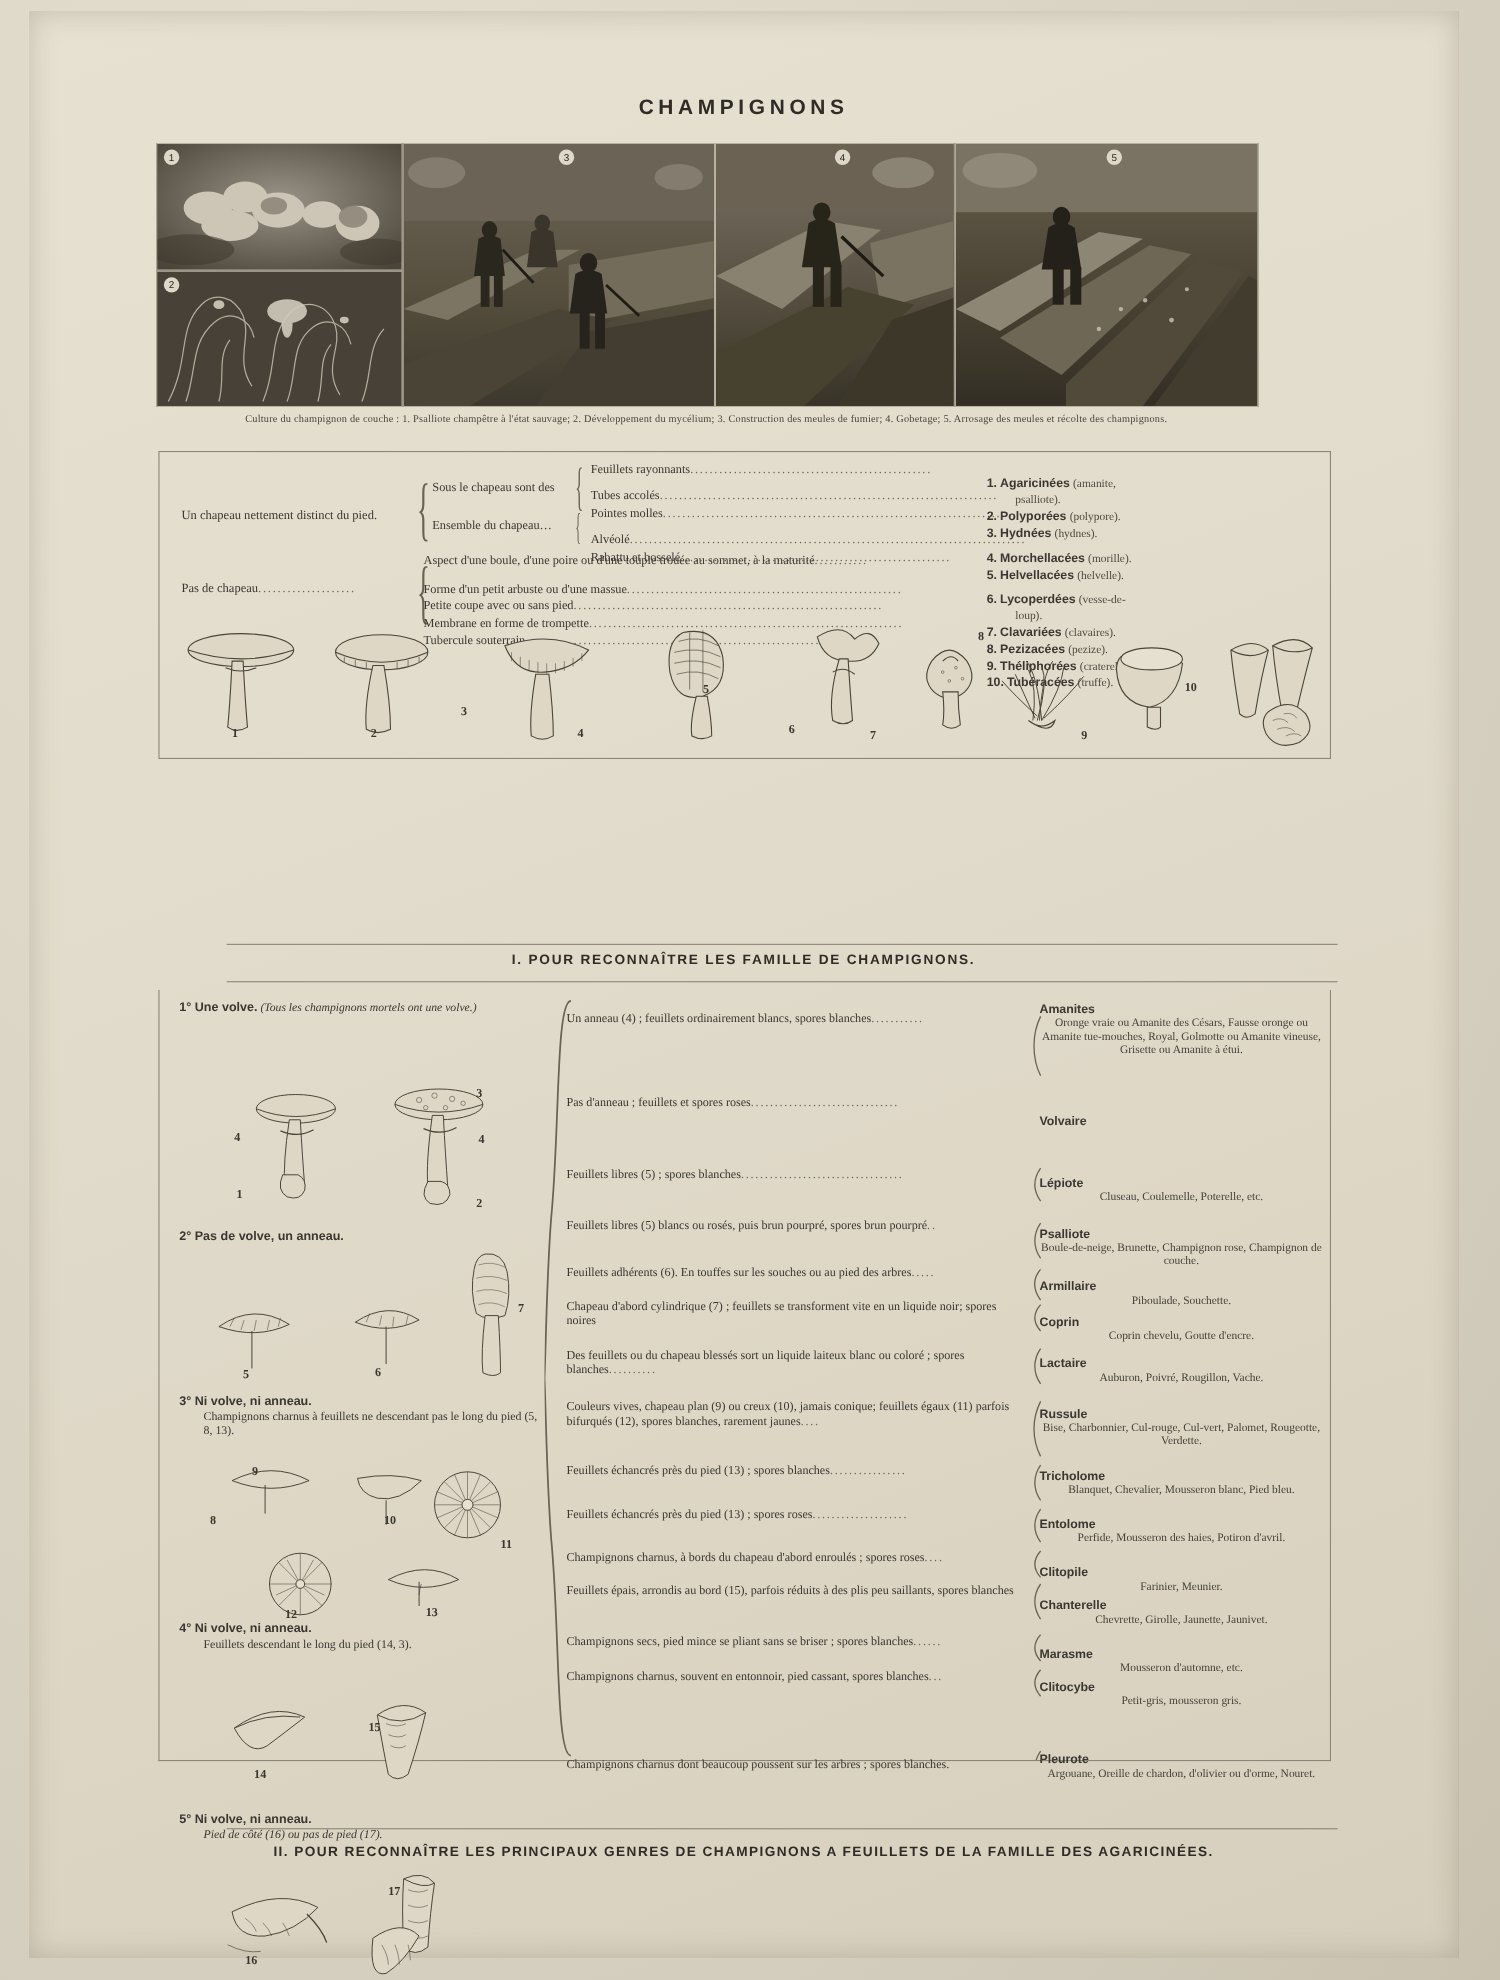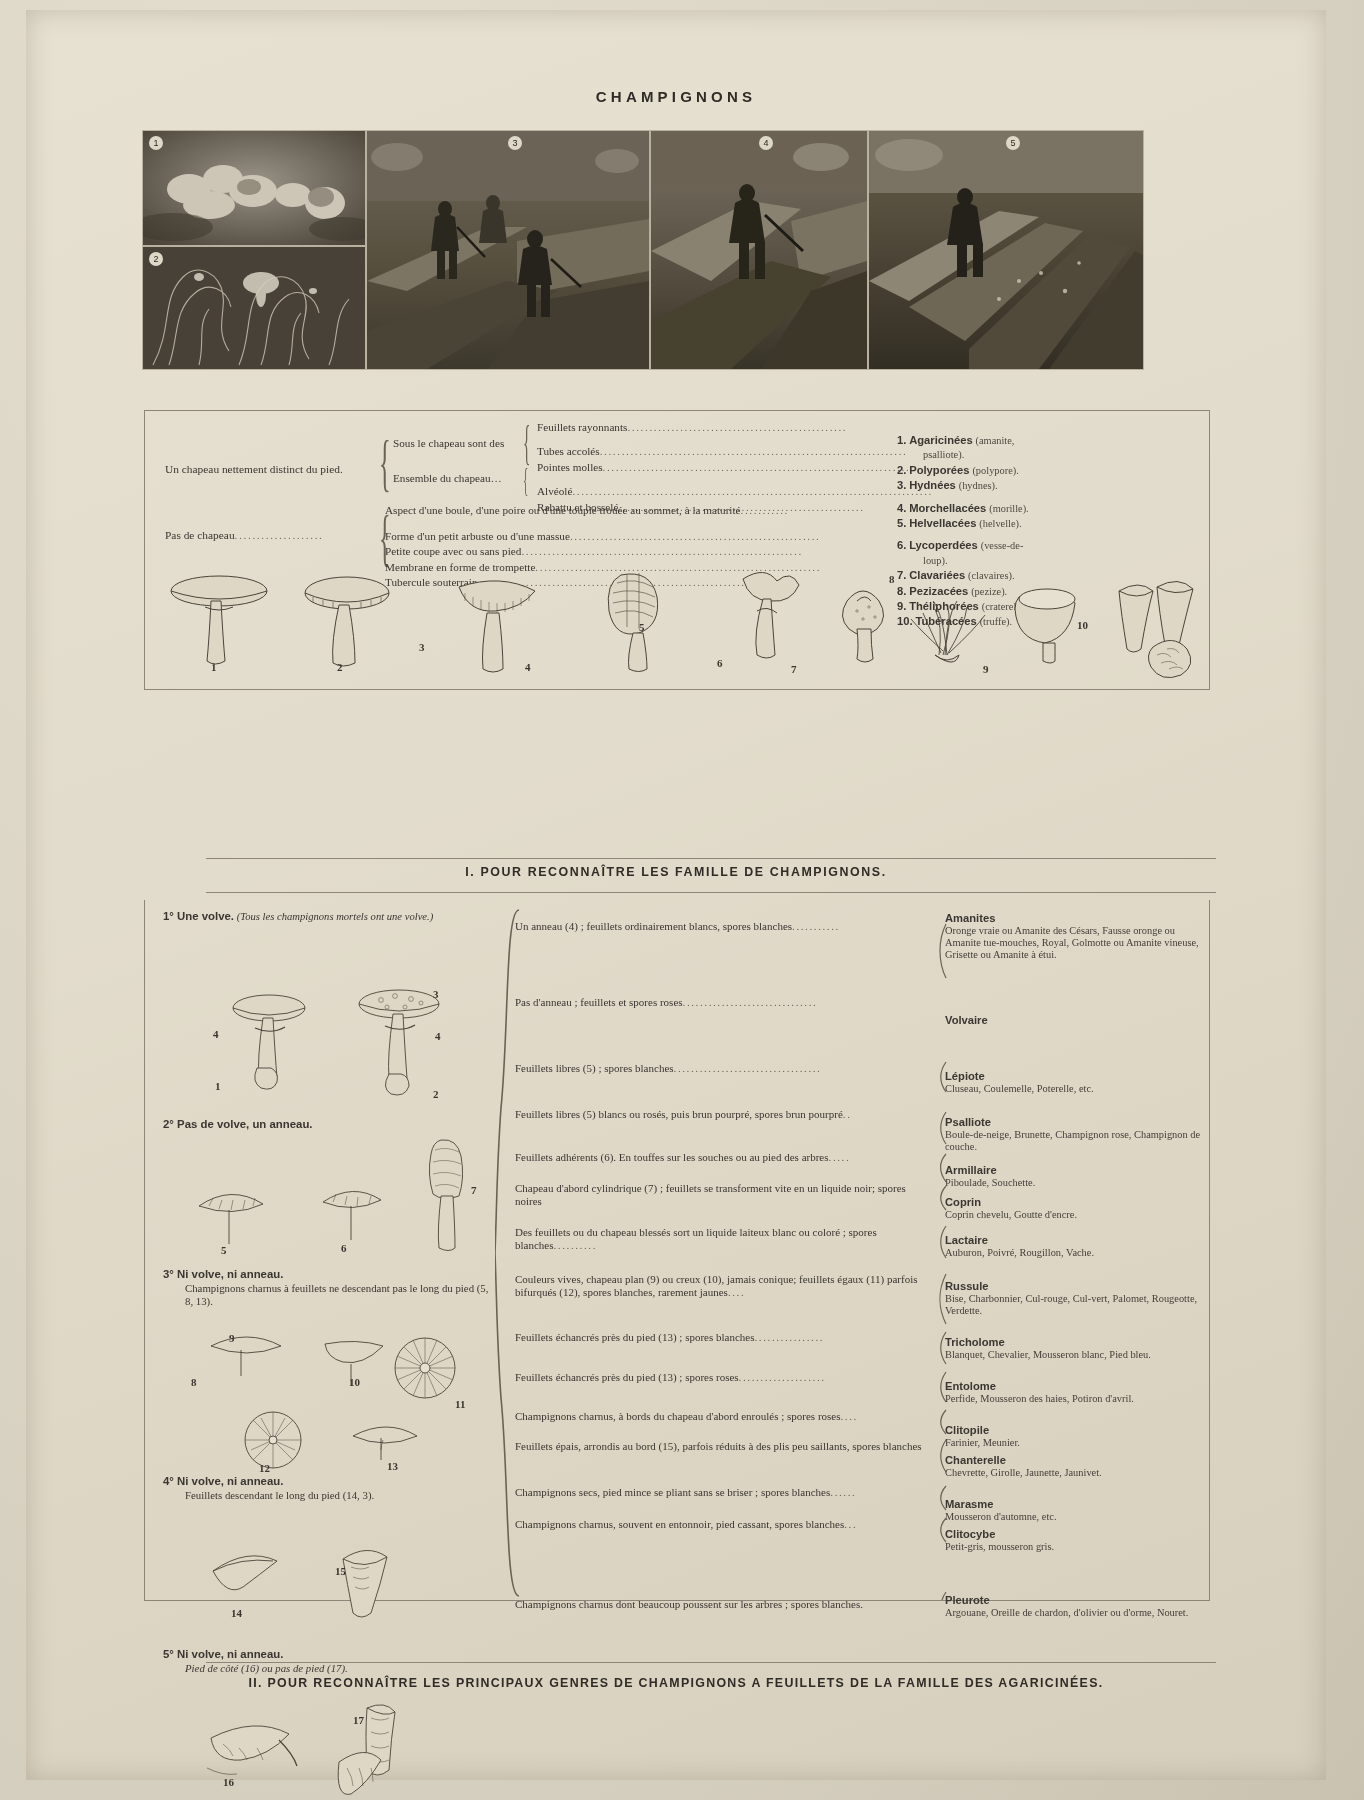--- a/index.html
+++ b/index.html
@@ -16,21 +16,21 @@
       radial-gradient(ellipse at 20% 10%, #e3ddcd 0%, #ddd7c7 35%, #d4cebe 75%, #c9c2b1 100%);
   }
   .paper{
     position:absolute;left:26px;top:10px;width:1300px;height:1770px;
     background:linear-gradient(160deg,#e6e1d1 0%,#e2dccc 40%,#ddd6c5 70%,#d6cfbd 100%);
     box-shadow:0 0 26px rgba(90,80,60,.25) inset;
   }
   .title{
     position:absolute;left:0;right:0;top:78px;text-align:center;
     font-family:"Liberation Sans", sans-serif;
-    font-size:15px;letter-spacing:4.2px;font-weight:600;color:#2f2b26;
+    font-size:19px;letter-spacing:4.2px;font-weight:600;color:#2f2b26;
   }
 
   
   .photos{position:absolute;left:116px;top:120px;width:1000px;height:238px;}
   .ph{position:absolute;background:#5d574e;overflow:hidden;border:1px solid #b8b1a0;}
   .ph .num{
     position:absolute;left:6px;top:5px;width:14px;height:14px;border-radius:50%;
     background:#ddd8c8;color:#2a2722;font-size:9px;line-height:14px;text-align:center;
     font-family:"Liberation Sans",sans-serif;z-index:6;
   }
@@ -76,21 +76,21 @@
   .grp{margin-bottom:4px;}
   .grp .hd{font-family:"Liberation Sans",sans-serif;font-size:11.4px;font-weight:bold;}
   .grp .bd{padding-left:22px;font-size:10.8px;line-height:13px;}
   .it{font-style:italic;}
 
   .k2col2{position:absolute;left:370px;top:8px;width:420px;font-size:11px;line-height:13.4px;}
   .k2row{position:absolute;width:420px;}
   .k2col3{position:absolute;left:800px;top:8px;width:258px;font-size:10.8px;line-height:12.6px;}
   .gn{position:absolute;width:258px;text-align:left;}
   .gn .nm{font-family:"Liberation Sans",sans-serif;font-size:11.2px;font-weight:bold;text-align:left;display:block;}
-  .gn .sp{display:block;font-size:10.4px;line-height:12.4px;color:#45403a;font-family:Liberation Serif, serif;}
+  .gn .sp{display:block;font-size:10.4px;line-height:12.4px;color:#45403a;text-align:center;font-family:Liberation Serif, serif;}
 
   .foot{
     position:absolute;left:0;right:0;top:1666px;text-align:center;
     font-family:"Liberation Sans",sans-serif;font-size:12.4px;letter-spacing:1.3px;
     color:#2f2b26;font-weight:600;
   }
   .hrf{position:absolute;left:180px;width:1010px;height:1px;background:#8d8678;top:1652px;}
 
   svg{display:block;}
 </style>
@@ -269,20 +269,21 @@
               <circle cx="130" cy="168" r="2"></circle>
           <circle cx="210" cy="132" r="1.8"></circle>
         </g>
         <g fill="#ded7c5" opacity=".22">
               <ellipse cx="40" cy="24" rx="34" ry="16"></ellipse>
             </g>
       </svg>
     </div>
   </div>
 
+  <div class="caption">Culture du champignon de couche : 1. Psalliote champêtre à l'état sauvage; 2. Développement du mycélium; 3. Construction des meules de fumier; 4. Gobetage; 5. Arrosage des meules et récolte des champignons.</div>
 
   <div class="k1">
 
     <div style="position:absolute;left:20px;top:52px;font-size:11.4px;">Un chapeau nettement distinct du pied.</div>
     <div style="position:absolute;left:20px;top:118px;font-size:11.4px;">
       <span>Pas de chapeau</span><span class="dots">....................</span>
     </div>
 
     <div style="position:absolute;left:234px;top:20px;font-size:64px;line-height:1;color:#6a6355;transform:scaleX(.38);transform-origin:left top;">{</div>
     <div style="position:absolute;left:234px;top:95px;font-size:64px;line-height:1;color:#6a6355;transform:scaleX(.38);transform-origin:left top;">{</div>

